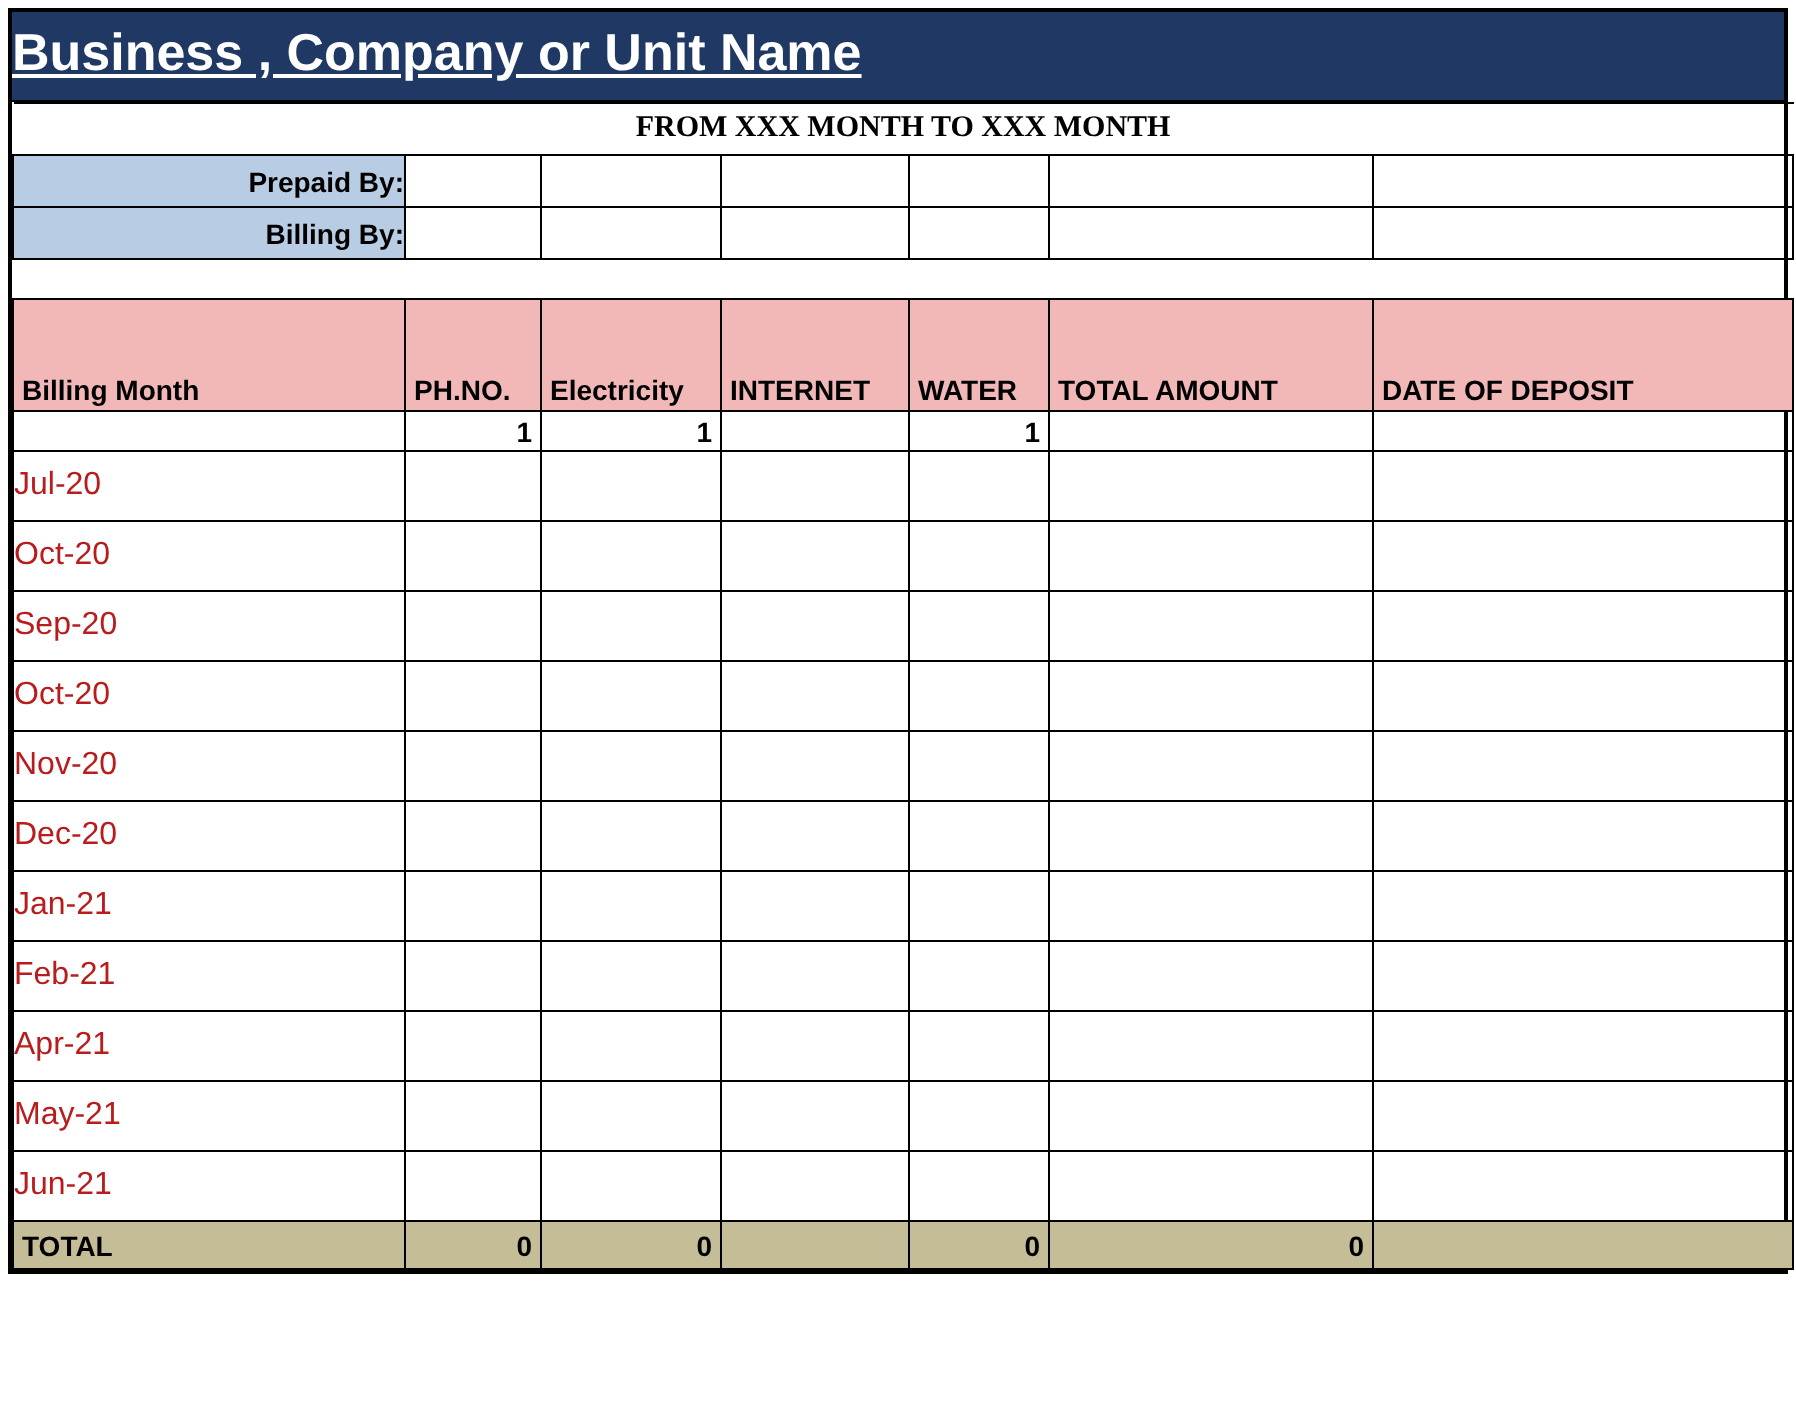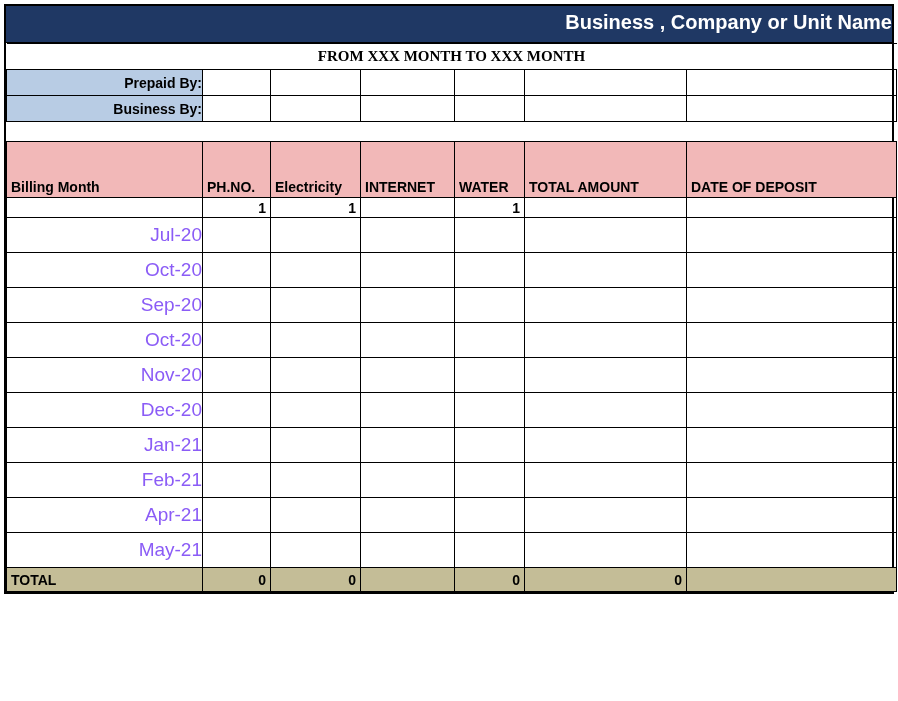--- a/index.html
+++ b/index.html
@@ -10,25 +10,26 @@
     background: #fff;
     width: 898px;
   }
   .sheet {
     width: 890px;
     border: 2px solid #000;
   }
   .title-row {
     background: #1f3864;
     color: #fff;
-    font-size: 20px;
-    font-weight: bold;
-    text-align: right;
+    font-size: 26px;
+    font-weight: bold;
+    text-align: left;
     padding: 5px 0 8px 0;
     border-bottom: 1px solid #000;
+    text-decoration: underline;
   }
   .subtitle-row {
     background: #c4d79b;
     color: #000;
     font-size: 17px;
     font-weight: bold;
     text-align: center;
     padding: 3px 0;
     border-bottom: 1px solid #000;
   }
@@ -87,23 +88,23 @@
 
   .under-header td {
     text-align: right;
     font-weight: bold;
     font-size: 14px;
     padding-right: 4px;
     height: 20px;
   }
 
   .month-cell {
-    text-align: right;
-    font-size: 19px;
-    color: #8b5cf6;
+    text-align: left;
+    font-size: 16px;
+    color: #b91c1c;
     height: 35px;
   }
   .data-row td { height: 35px; }
 
   .total-row td {
     background: #c4bd97;
     font-weight: bold;
     font-size: 14px;
     text-align: right;
     padding-right: 4px;
@@ -140,21 +141,21 @@
     <tr class="meta-row">
       <td class="label-cell">Prepaid By:</td>
       <td class="empty-meta"></td>
       <td class="empty-meta"></td>
       <td class="empty-meta"></td>
       <td class="empty-meta"></td>
       <td class="empty-meta"></td>
       <td class="empty-meta"></td>
     </tr>
     <tr class="meta-row">
-      <td class="label-cell">Business By:</td>
+      <td class="label-cell">Billing By:</td>
       <td class="empty-meta"></td>
       <td class="empty-meta"></td>
       <td class="empty-meta"></td>
       <td class="empty-meta"></td>
       <td class="empty-meta"></td>
       <td class="empty-meta"></td>
     </tr>
     <tr>
       <td style="border-left:none;border-right:none;height:20px" colspan="7"></td>
     </tr>
@@ -264,20 +265,29 @@
         </tr>
         <tr class="data-row">
           <td class="month-cell">May-21</td>
           <td></td>
           <td></td>
           <td></td>
           <td></td>
           <td></td>
           <td></td>
         </tr>
+        <tr class="data-row">
+          <td class="month-cell">Jun-21</td>
+          <td></td>
+          <td></td>
+          <td></td>
+          <td></td>
+          <td></td>
+          <td></td>
+        </tr>
       </tbody>
 
     <tbody>
         <tr class="total-row">
       <td>TOTAL</td>
       <td>0</td>
       <td>0</td>
       <td></td>
       <td>0</td>
       <td>0</td>

